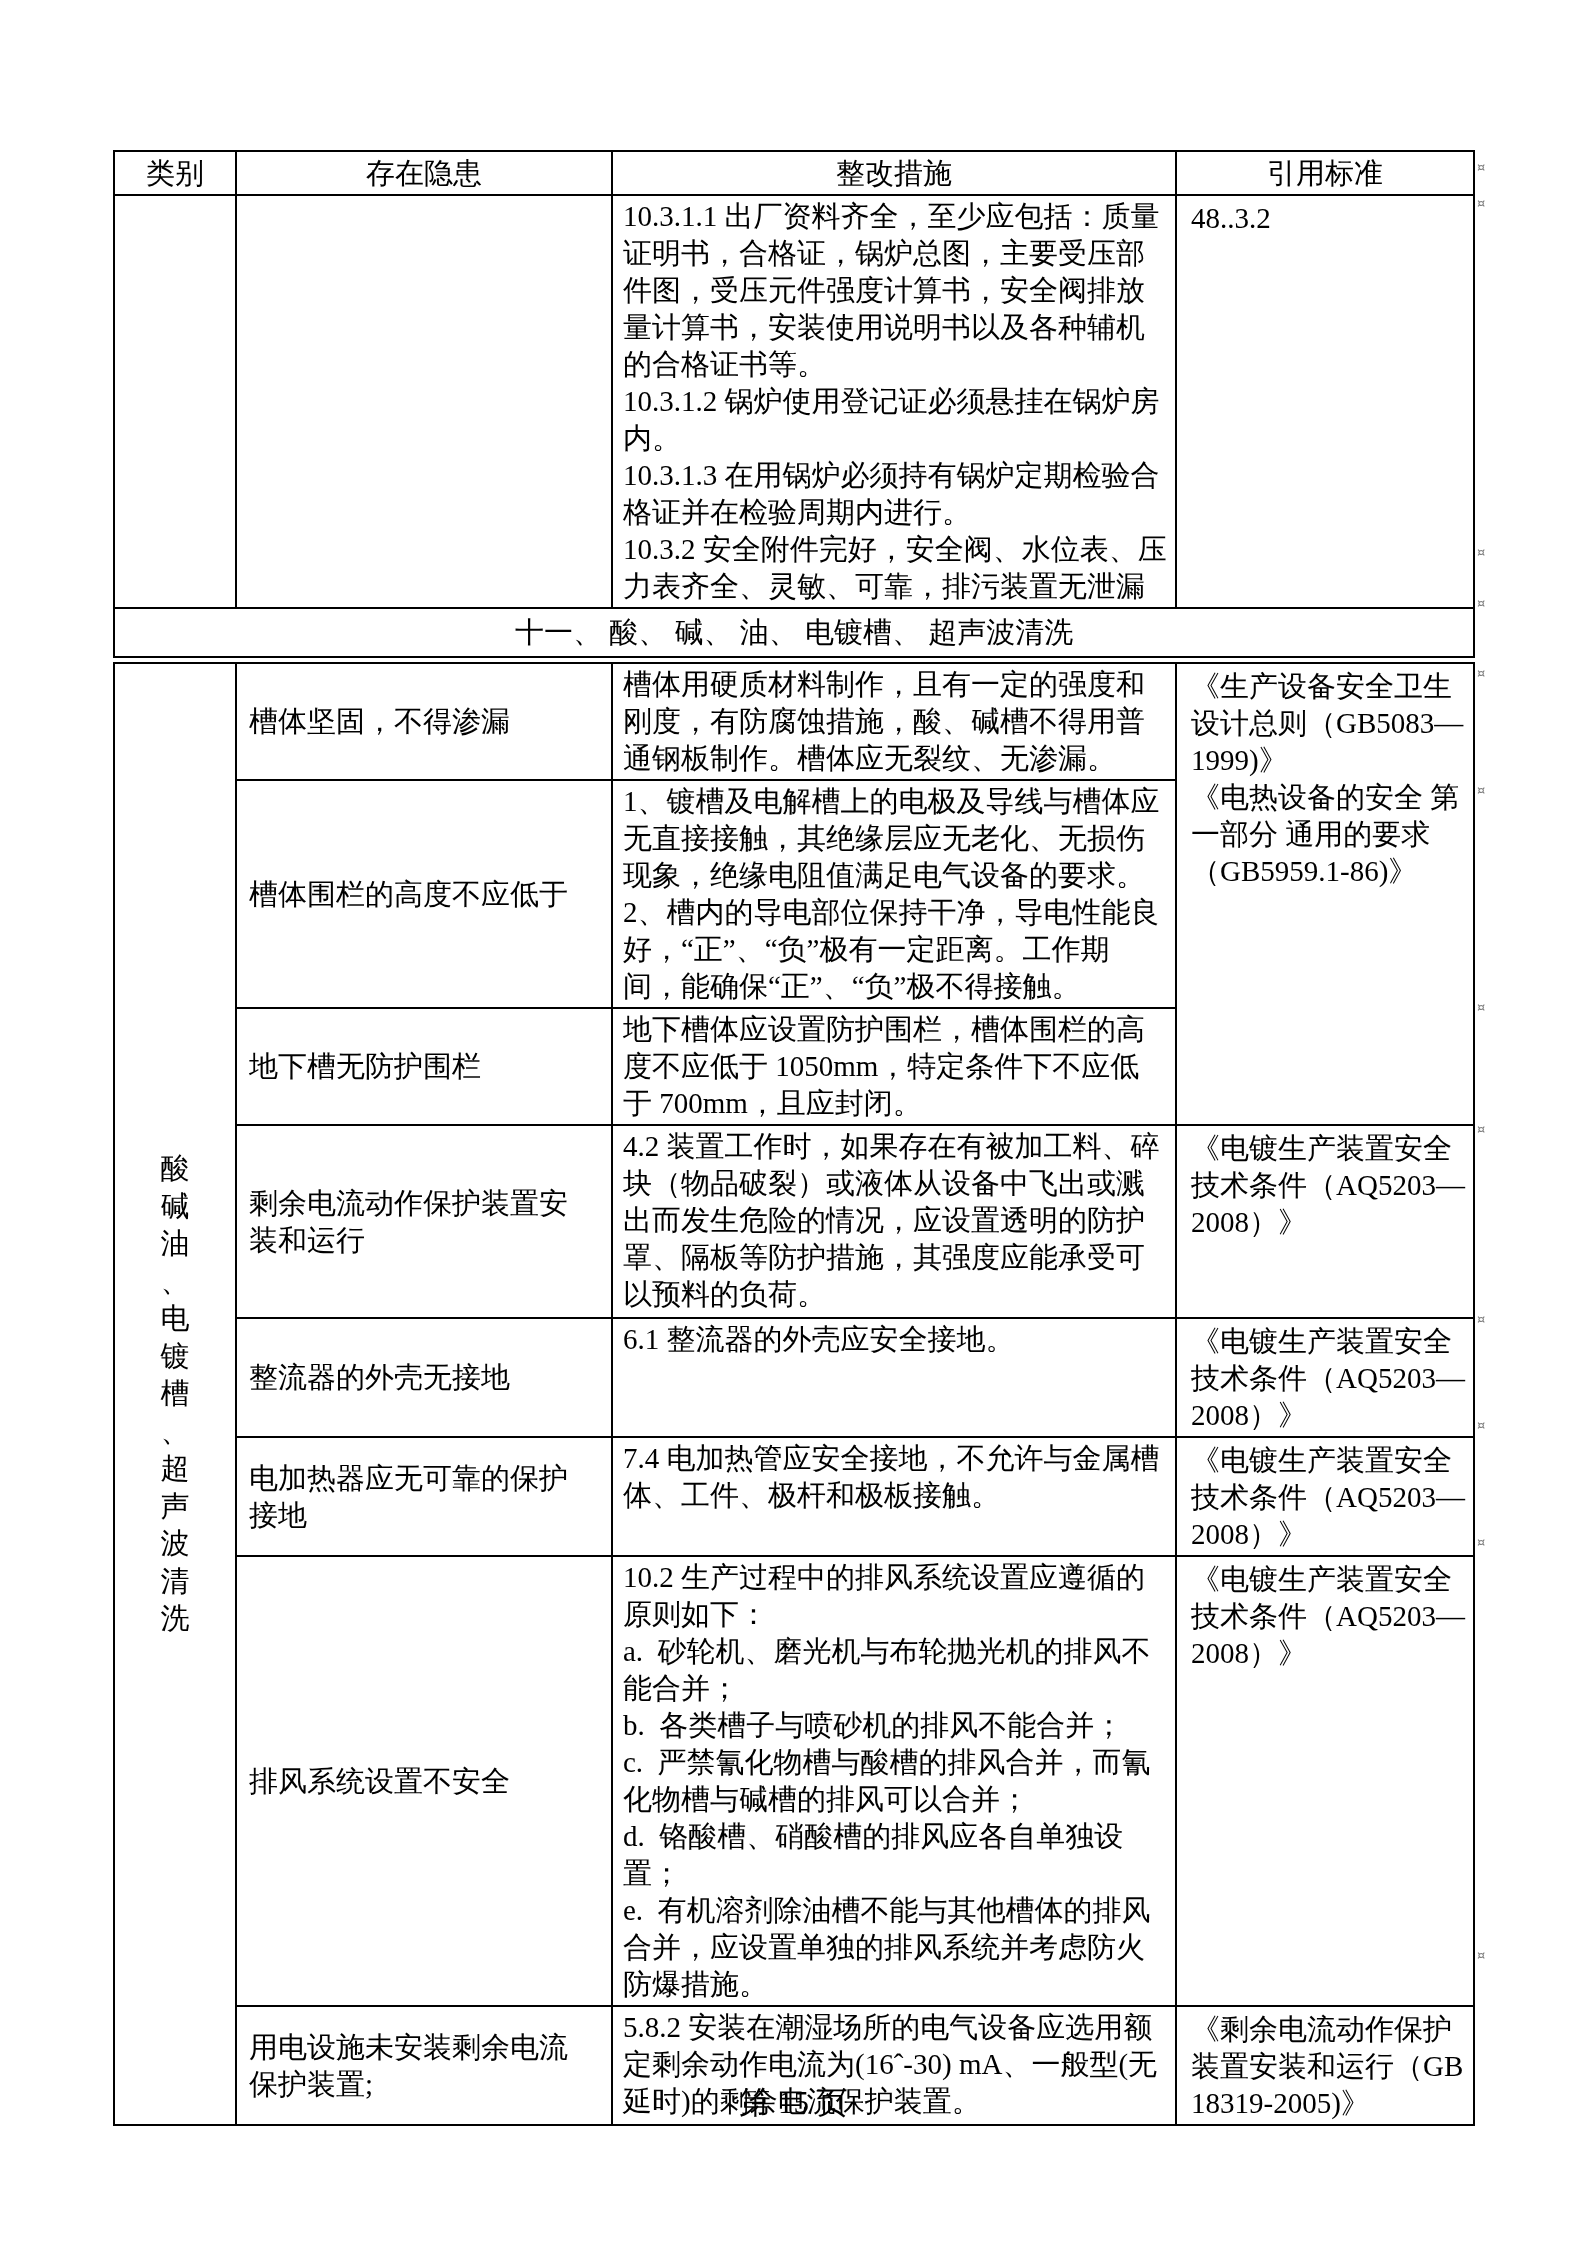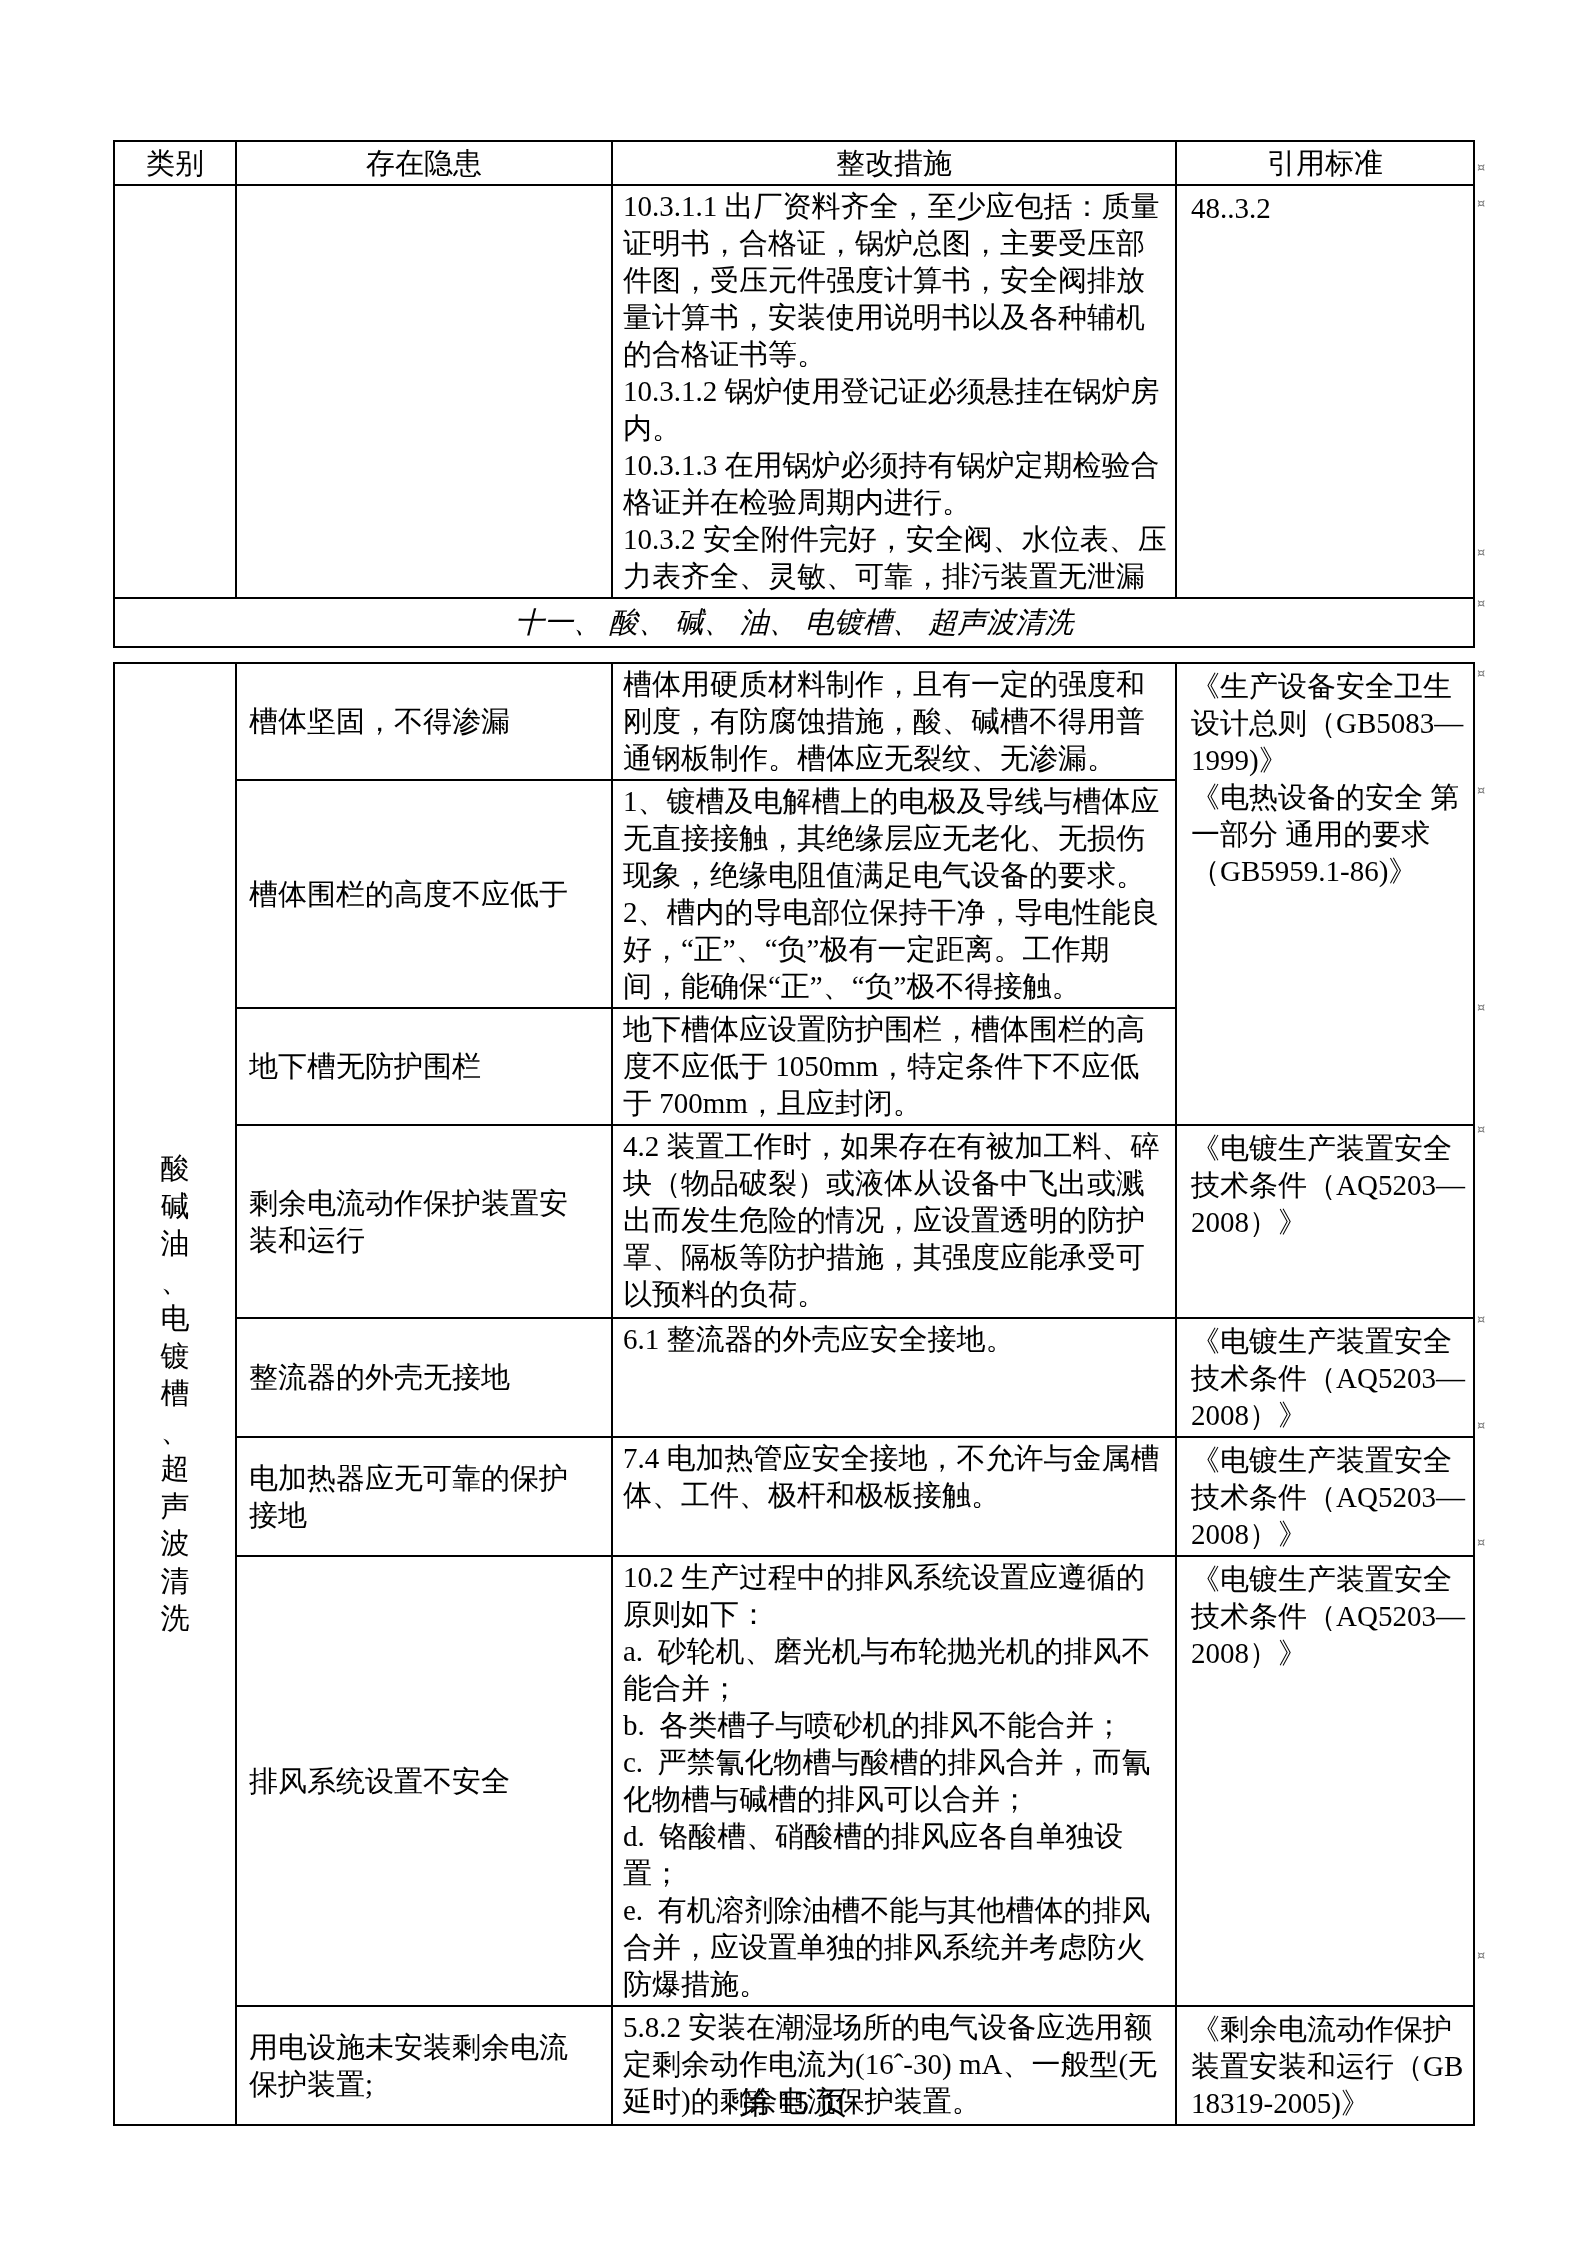--- a/index.html
+++ b/index.html
@@ -12,21 +12,21 @@
   }
   table{
     border-collapse:collapse;
     table-layout:fixed;
     position:absolute;
     left:113px;
     width:1360px;
     font-size:29px;
     line-height:37px;
   }
-  #t1{top:140px;padding-left:40px;}
+  #t1{top:150px;padding-left:40px;}
   #t2{top:662px;}
   td,th{
     border:2px solid #000;
     overflow:hidden;
     font-weight:normal;
   }
   th{
     height:42px;
     text-align:center;
     vertical-align:middle;
@@ -52,21 +52,20 @@
     text-align:center;
     white-space:pre-line;
     line-height:37.5px;
     padding:0;
   }
   tr.section-row td{
     text-align:center;
     height:47px;
     vertical-align:middle;
     padding:0;
-    font-style:italic;
   }
   tr.boiler-row{height:401px;}
   tr.r1{height:108px;}
   tr.r2{height:221px;}
   tr.r3{height:111px;}
   tr.r4{height:193px;}
   tr.r5{height:99px;}
   tr.r6{height:106px;}
   tr.r7{height:413px;}
   tr.r8{height:108px;margin-top:40px;}

